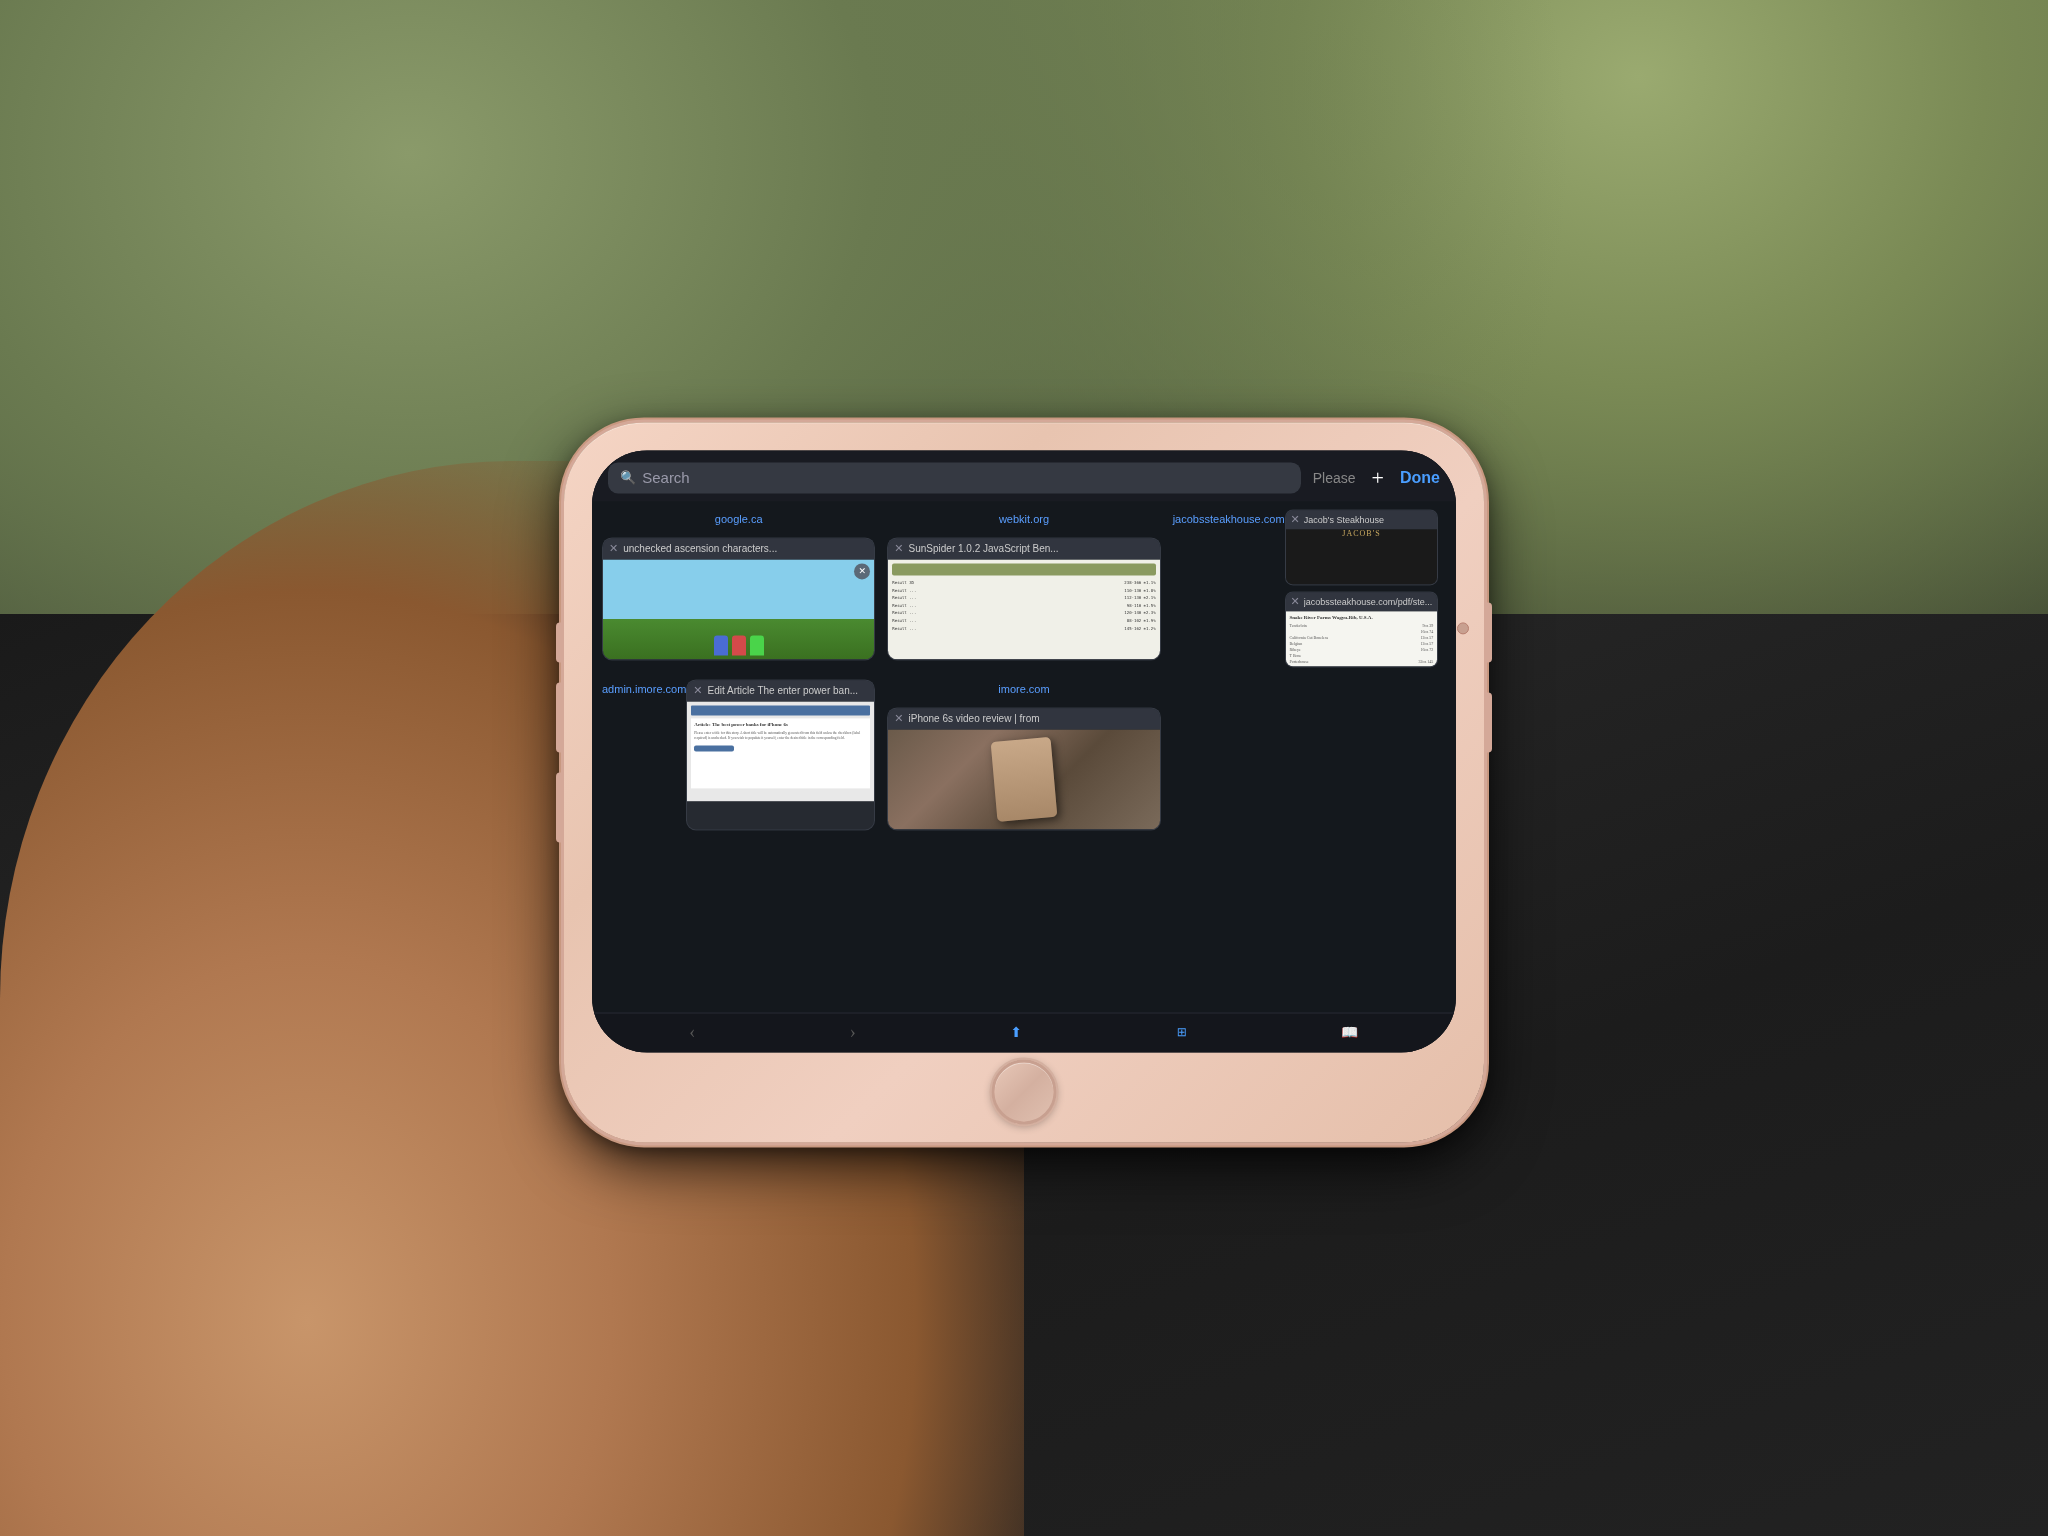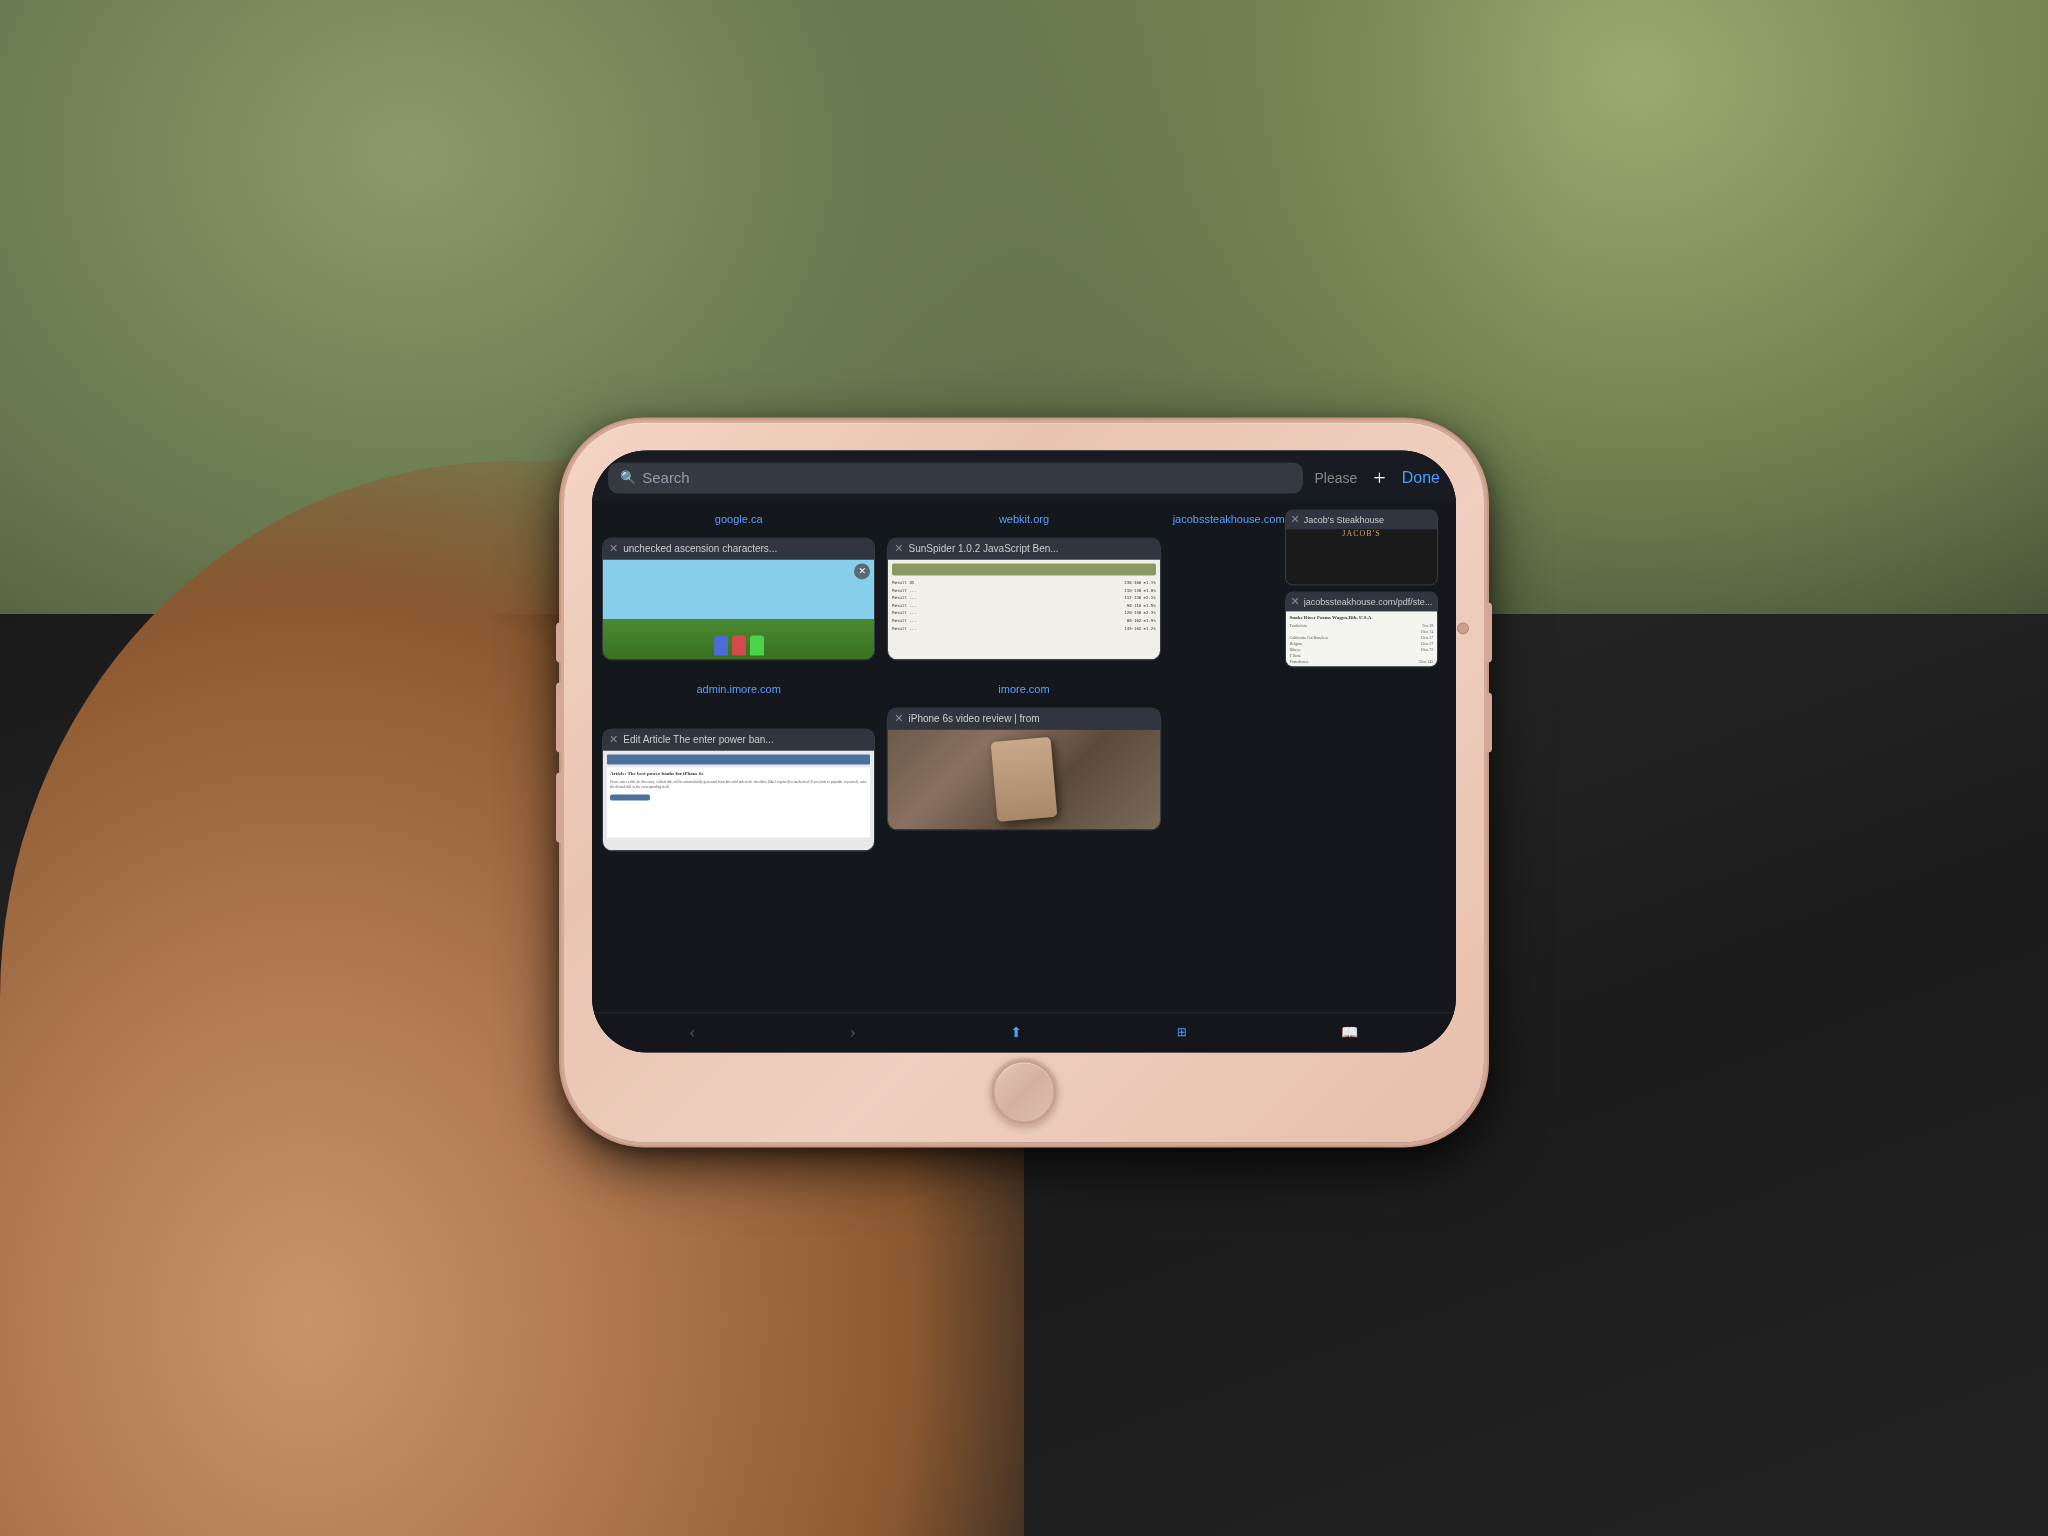--- a/index.html
+++ b/index.html
@@ -208,21 +208,21 @@
       color: #fff;
       font-size: 22px;
       line-height: 1;
       font-weight: 200;
     }
 
     .btn-done {
       color: #4a9eff;
       font-size: 16px;
       font-family: -apple-system, 'SF Pro Text', sans-serif;
-      font-weight: 400;
+      font-weight: 700;
     }
 
     
     .tabs-container {
       flex: 1;
       overflow-y: auto;
       padding: 8px 10px 10px;
       display: grid;
       grid-template-columns: 1fr 1fr 1fr;
       grid-template-rows: auto auto;
@@ -621,21 +621,21 @@
                     <div class="steak-row">
                         <span>Porterhouse</span>
                         <span>32oz 145</span>
                       </div>
                   </div>
                 </div>
               </div>
             </div>
           </div>
 
-          <div style="display:flex; flex-direction:column;gap:21px;">
+          <div style="display:flex; flex-direction:row;">
             <div class="domain-label">admin.imore.com</div>
             <div class="tab-card">
               <div class="tab-header">
                 <button class="tab-close">✕</button>
                 <span class="tab-title">Edit Article The enter power ban...</span>
               </div>
               <div class="tab-preview">
                 <div class="preview-admin">
                   <div class="admin-header"></div>
                   <div class="admin-content">

